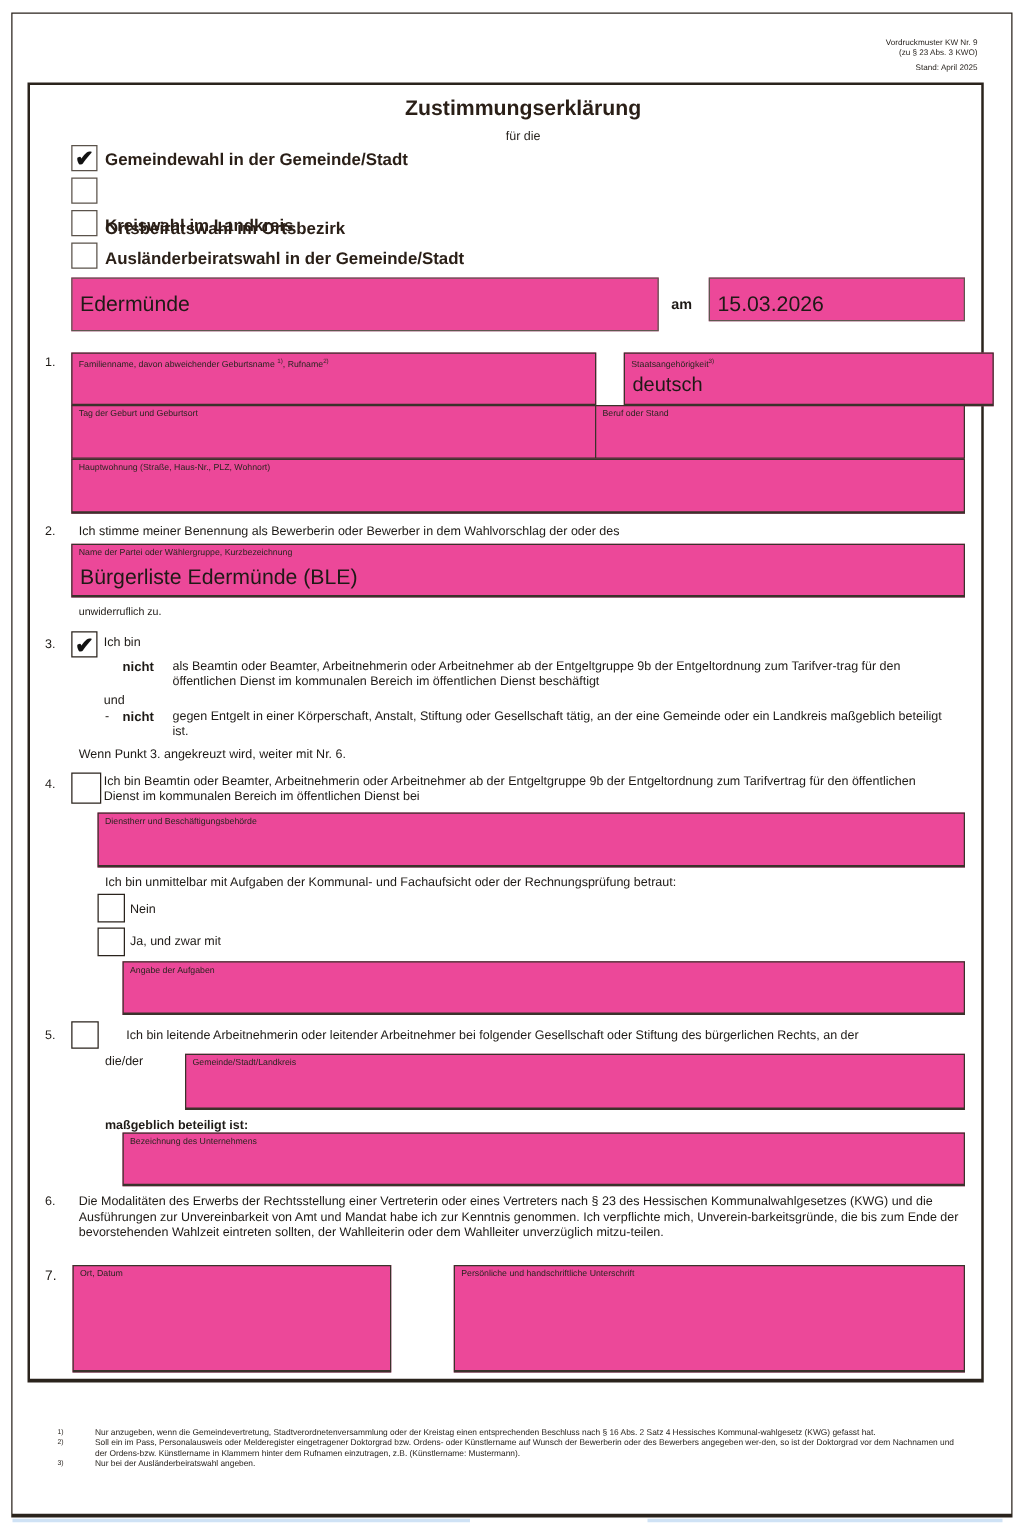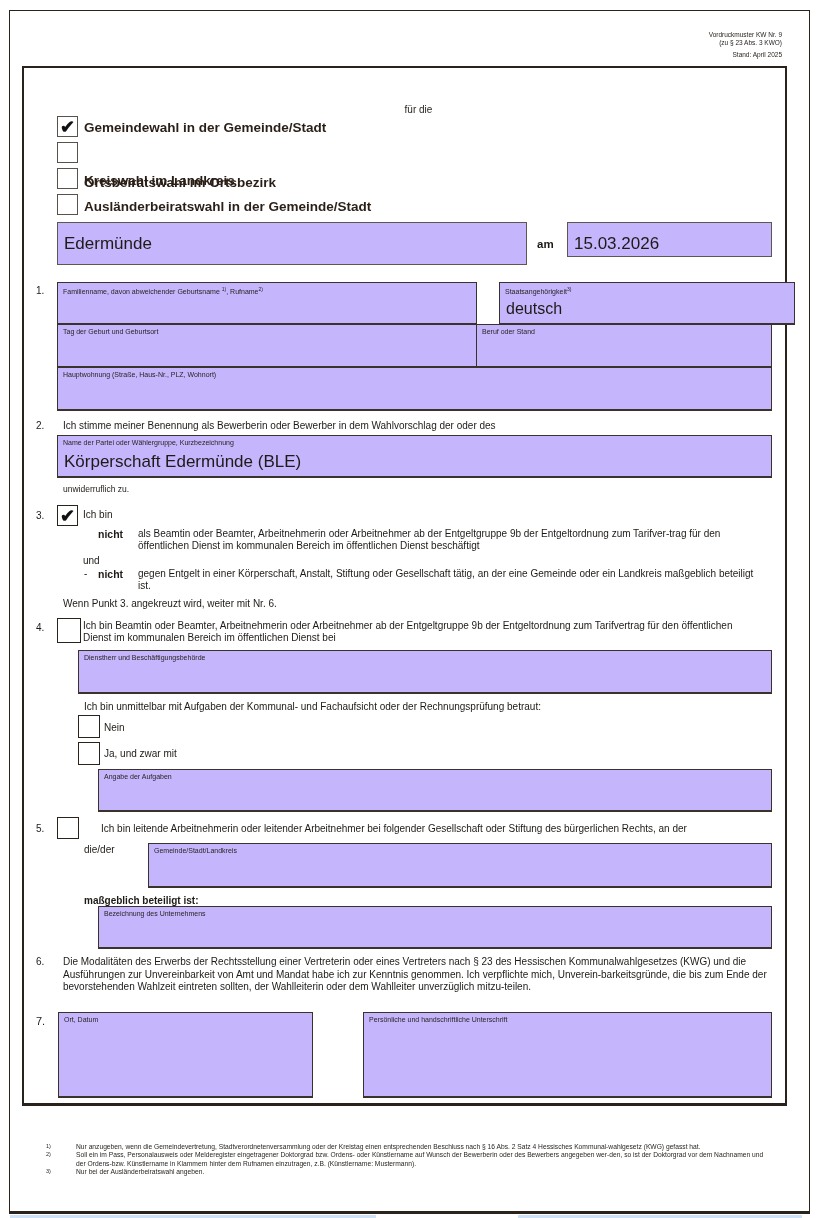--- a/index.html
+++ b/index.html
@@ -14,21 +14,21 @@
 
   .title { position: absolute; left: 0; width: 100%; top: 9px; text-align: center; padding-left: 28px; font-weight: bold; font-size: 17px; color: #2a1f17; }
   .subtitle { position: absolute; left: 0; width: 100%; top: 36px; text-align: center; padding-left: 28px; font-size: 10px; color: #2a2520; }
 
   .cb { position: absolute; width: 21px; height: 21px; border: 1px solid #5a524a; background: #fff; display: flex; align-items: center; justify-content: center; }
   .cb.dark { border: 1.3px solid #2a231c; }
   .cb .check { font-size: 18px; line-height: 18px; font-weight: bold; color: #111; }
 
   .elect-label { position: absolute; font-weight: bold; font-size: 13.5px; color: #2a1f17; }
 
-  .box { position: absolute; border: 1px solid #5e574f; background: #c4b5fd; }
+  .box { position: absolute; border: 1px solid #5e574f; background: #ec4899; }
   .box.strong { border: 1.2px solid #3a322b; border-bottom-width: 2px; }
   .box .lbl { position: absolute; left: 5px; top: 3px; font-size: 7px; color: #2a2520; }
   .box .lbl sup { font-size: 5px; }
   .box .val { position: absolute; left: 6px; font-size: 16px; color: #1e1a16; }
 
   .num { position: absolute; font-size: 10px; color: #1e1a16; }
   .txt { position: absolute; font-size: 10px; color: #1e1a16; line-height: 12px; }
   .bold { font-weight: bold; }
 
   .footnotes { position: absolute; left: 46px; top: 1143px; width: 720px; font-size: 6.7px; line-height: 8.4px; color: #2a2520; }
@@ -42,20 +42,21 @@
 
 <div class="page-border"></div>
 
 <div class="header-meta">
   <div>Vordruckmuster KW Nr. 9</div>
   <div>(zu § 23 Abs. 3 KWO)</div>
   <div class="stand">Stand: April 2025</div>
 </div>
 
 <div class="form-frame">
+  <div class="title">Zustimmungserklärung</div>
   <div class="subtitle">für die</div>
 </div>
 
 <div class="cb" style="left:57px; top:116px;">
     <span class="check">✔</span>
   </div>
 <div class="elect-label" style="left:84px; top:120px;">Gemeindewahl in der Gemeinde/Stadt</div>
 
 <div class="cb" style="left:57px; top:142px;">
     <span class="check"></span>
@@ -99,21 +100,21 @@
 </div>
 <div class="box strong" style="left:57px; top:367px; width:715px; height:44px;">
   <span class="lbl">Hauptwohnung (Straße, Haus-Nr., PLZ, Wohnort)</span>
   <span class="val" style="top:18px;"></span>
 </div>
 
 <div class="num" style="left:36px; top:420px;">2.</div>
 <div class="txt" style="left:63px; top:420px;">Ich stimme meiner Benennung als Bewerberin oder Bewerber in dem Wahlvorschlag der oder des</div>
 <div class="box strong" style="left:57px; top:435px; width:715px; height:43px;">
   <span class="lbl">Name der Partei oder Wählergruppe, Kurzbezeichnung</span>
-  <span class="val" style="top:16px; font-size:17px;">Körperschaft Edermünde (BLE)</span>
+  <span class="val" style="top:16px; font-size:17px;">Bürgerliste Edermünde (BLE)</span>
 </div>
 <div class="txt" style="left:63px; top:483px; font-size:8.5px;">unwiderruflich zu.</div>
 
 <div class="num" style="left:36px; top:510px;">3.</div>
 <div class="cb dark" style="left:57px; top:505px;">
     <span class="check">✔</span>
   </div>
 <div class="txt" style="left:83px; top:509px;">Ich bin</div>
 <div class="txt bold" style="left:98px; top:528px; font-size:10.5px;">nicht</div>
 <div class="txt" style="left:138px; top:528px; width:625px;">als Beamtin oder Beamter, Arbeitnehmerin oder Arbeitnehmer ab der Entgeltgruppe 9b der Entgeltordnung zum Tarifver-trag für den öffentlichen Dienst im kommunalen Bereich im öffentlichen Dienst beschäftigt</div>

